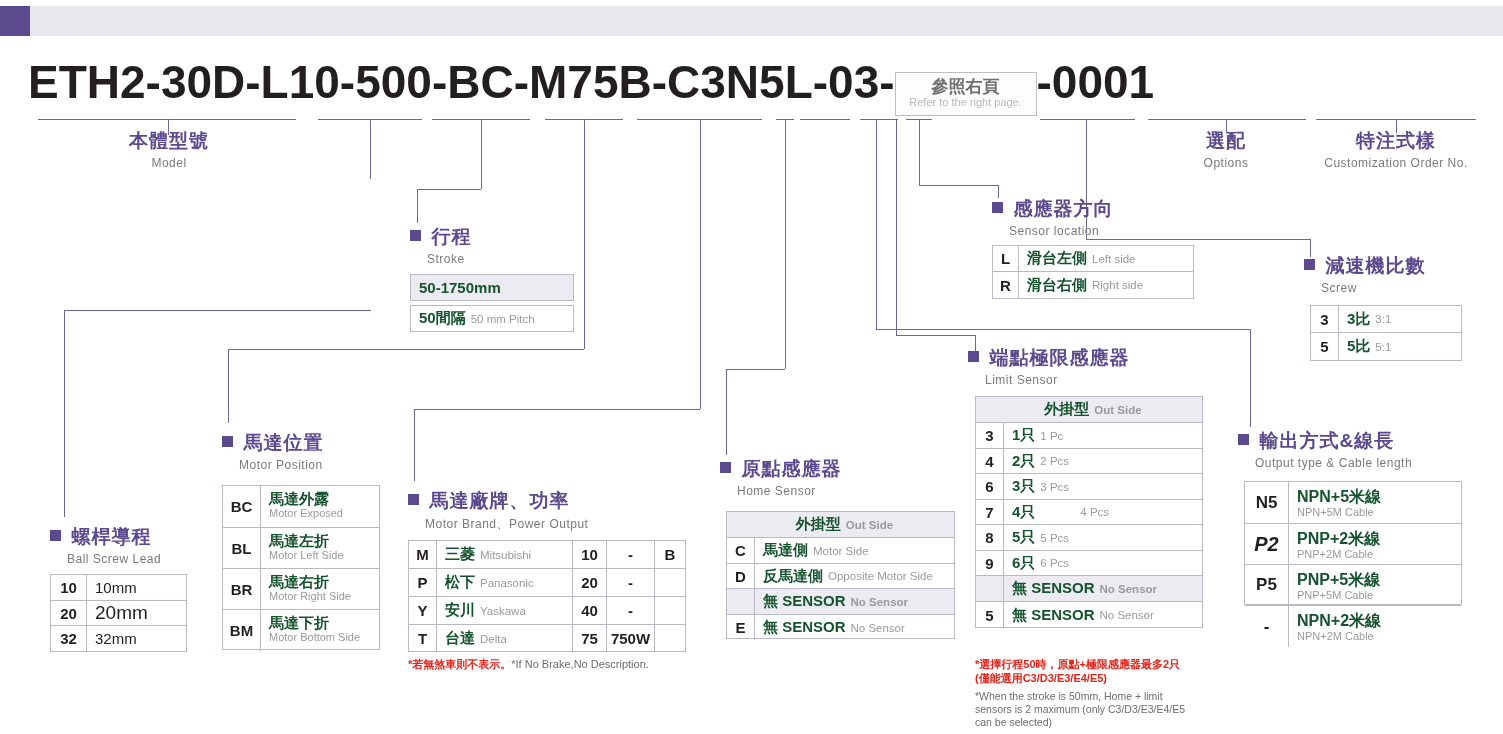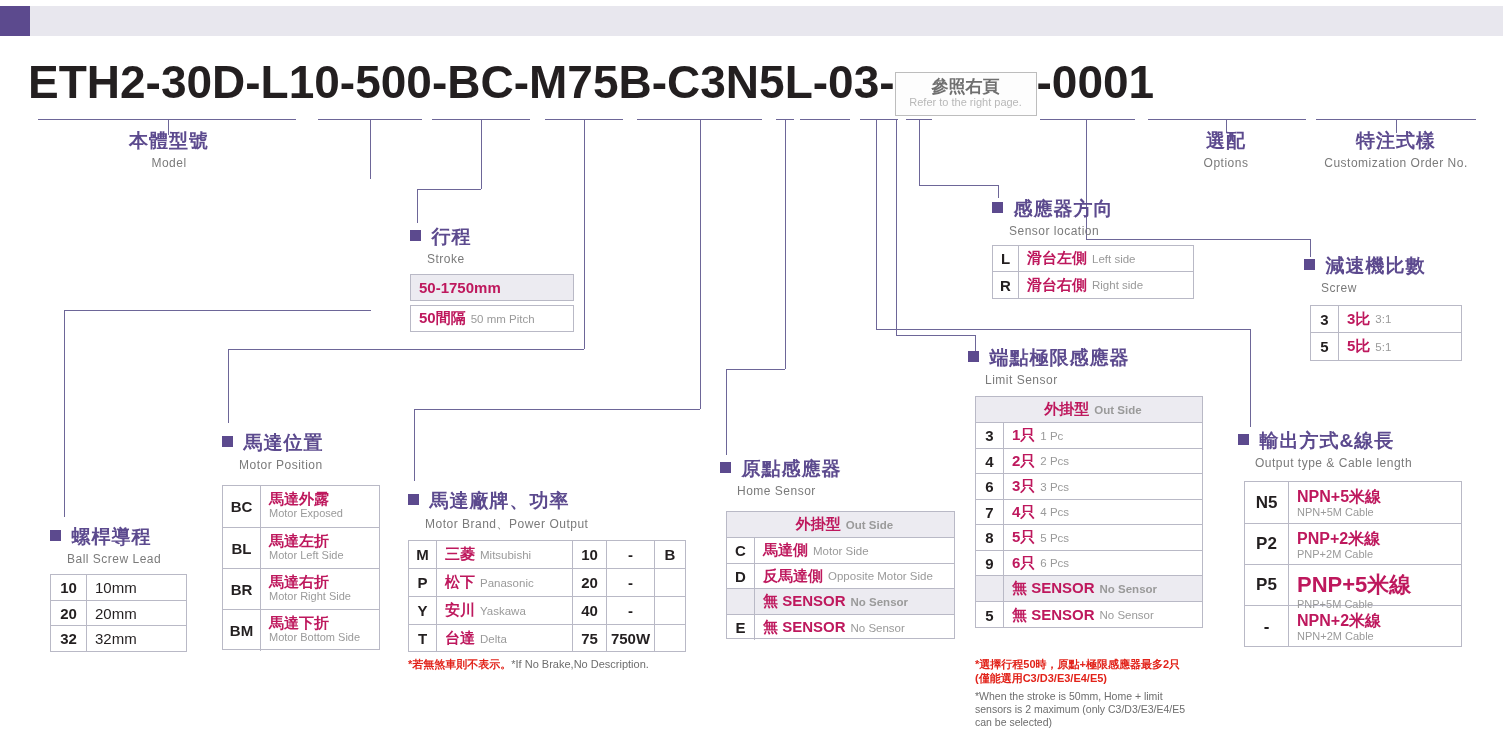--- a/index.html
+++ b/index.html
@@ -40,21 +40,21 @@
   .grp-title .en{display:block;font-size:12px;color:#7a7a7a;margin-top:2px;margin-left:17px;letter-spacing:0.5px;}
   .grp-title.center .en{text-align:center;margin-left:0;}
 
   
   .tbl{position:absolute;border:1px solid #b9b9c6;box-sizing:border-box;}
   .trow{display:flex;align-items:center;border-bottom:1px solid #b9b9c6;box-sizing:border-box;}
   .trow:last-child{border-bottom:none;}
   .tcell{display:flex;align-items:center;height:100%;box-sizing:border-box;}
   .tcell.k{justify-content:center;font-weight:bold;font-size:15px;border-right:1px solid #b9b9c6;}
   .tcell.v{padding-left:8px;}
-  .v .cn{font-size:15px;font-weight:bold;color:#be185d;}
+  .v .cn{font-size:15px;font-weight:bold;color:#14532d;}
   .v .en{font-size:11.5px;color:#9a9a9a;margin-left:5px;}
   .v .en2{font-size:11px;color:#9a9a9a;display:block;margin-top:-2px;}
   .hdr{background:#ecebf1;font-weight:bold;}
 
   .note-red{position:absolute;color:#e2231a;font-size:11px;font-weight:bold;line-height:14px;}
   .note-red .gray{color:#6d6d6d;font-weight:normal;}
   .note-gray{position:absolute;color:#6d6d6d;font-size:10.5px;line-height:13px;}
 
   .title-only{position:absolute;}
 </style>
@@ -236,21 +236,21 @@
   </div>
   <div class="trow" style="height:26px;">
     <div class="tcell k" style="width:28px;">6</div>
     <div class="tcell v" style="flex:1;">
         <span class="cn">3只</span>
         <span class="en">3 Pcs</span>
       </div>
   </div>
   <div class="trow" style="height:25px;">
     <div class="tcell k" style="width:28px;">7</div>
-    <div class="tcell v" style="flex:1;">
+    <div class="tcell v" style="flex:1;gap:40px;">
         <span class="cn">4只</span>
         <span class="en">4 Pcs</span>
       </div>
   </div>
   <div class="trow" style="height:26px;">
     <div class="tcell k" style="width:28px;">8</div>
     <div class="tcell v" style="flex:1;">
         <span class="cn">5只</span>
         <span class="en">5 Pcs</span>
       </div>
@@ -324,21 +324,21 @@
 <div class="tbl" style="left:50px;top:574px;width:137px;height:78px;">
   <div class="trow" style="height:26px;">
     <div class="tcell k" style="width:36px;">10</div>
     <div class="tcell v" style="flex:1;">
         <span style="font-size:15px;">10mm</span>
       </div>
   </div>
   <div class="trow" style="height:25px;">
     <div class="tcell k" style="width:36px;">20</div>
     <div class="tcell v" style="flex:1;">
-        <span style="font-size:15px;">20mm</span>
+        <span style="font-size:19px;">20mm</span>
       </div>
   </div>
   <div class="trow" style="height:25px;">
     <div class="tcell k" style="width:36px;">32</div>
     <div class="tcell v" style="flex:1;">
         <span style="font-size:15px;">32mm</span>
       </div>
   </div>
 </div>
 
@@ -433,39 +433,39 @@
         <span class="en">No Sensor</span>
       </div>
   </div>
 </div>
 
 <div class="grp-title" style="left:1238px;top:428px;">
   <span class="sq"></span>
   <span class="cn">輸出方式&amp;線長</span>
   <span class="en">Output type &amp; Cable length</span>
 </div>
-<div class="tbl" style="left:1244px;top:481px;width:218px;height:166px;">
+<div class="tbl" style="left:1244px;top:481px;width:218px;height:124px;">
   <div class="trow" style="height:42px;">
     <div class="tcell k" style="width:44px;font-size:17px;">N5</div>
     <div class="tcell v" style="flex:1;display:block;padding-top:5px;">
       <span class="cn" style="font-size:16px;">NPN+5米線</span>
       <span class="en2">NPN+5M Cable</span>
     </div>
   </div>
   <div class="trow" style="height:41px;">
-    <div class="tcell k" style="width:44px;font-size:17px;">P2</div>
+    <div class="tcell k" style="width:44px;font-size:20px;font-style:italic;">P2</div>
     <div class="tcell v" style="flex:1;display:block;padding-top:5px;">
       <span class="cn" style="font-size:16px;">PNP+2米線</span>
       <span class="en2">PNP+2M Cable</span>
     </div>
   </div>
   <div class="trow" style="height:41px;">
     <div class="tcell k" style="width:44px;font-size:17px;">P5</div>
     <div class="tcell v" style="flex:1;display:block;padding-top:5px;">
-      <span class="cn" style="font-size:22px;">PNP+5米線</span>
+      <span class="cn" style="font-size:16px;">PNP+5米線</span>
       <span class="en2">PNP+5M Cable</span>
     </div>
   </div>
   <div class="trow" style="height:41px;">
     <div class="tcell k" style="width:44px;font-size:17px;">-</div>
     <div class="tcell v" style="flex:1;display:block;padding-top:5px;">
       <span class="cn" style="font-size:16px;">NPN+2米線</span>
       <span class="en2">NPN+2M Cable</span>
     </div>
   </div>

